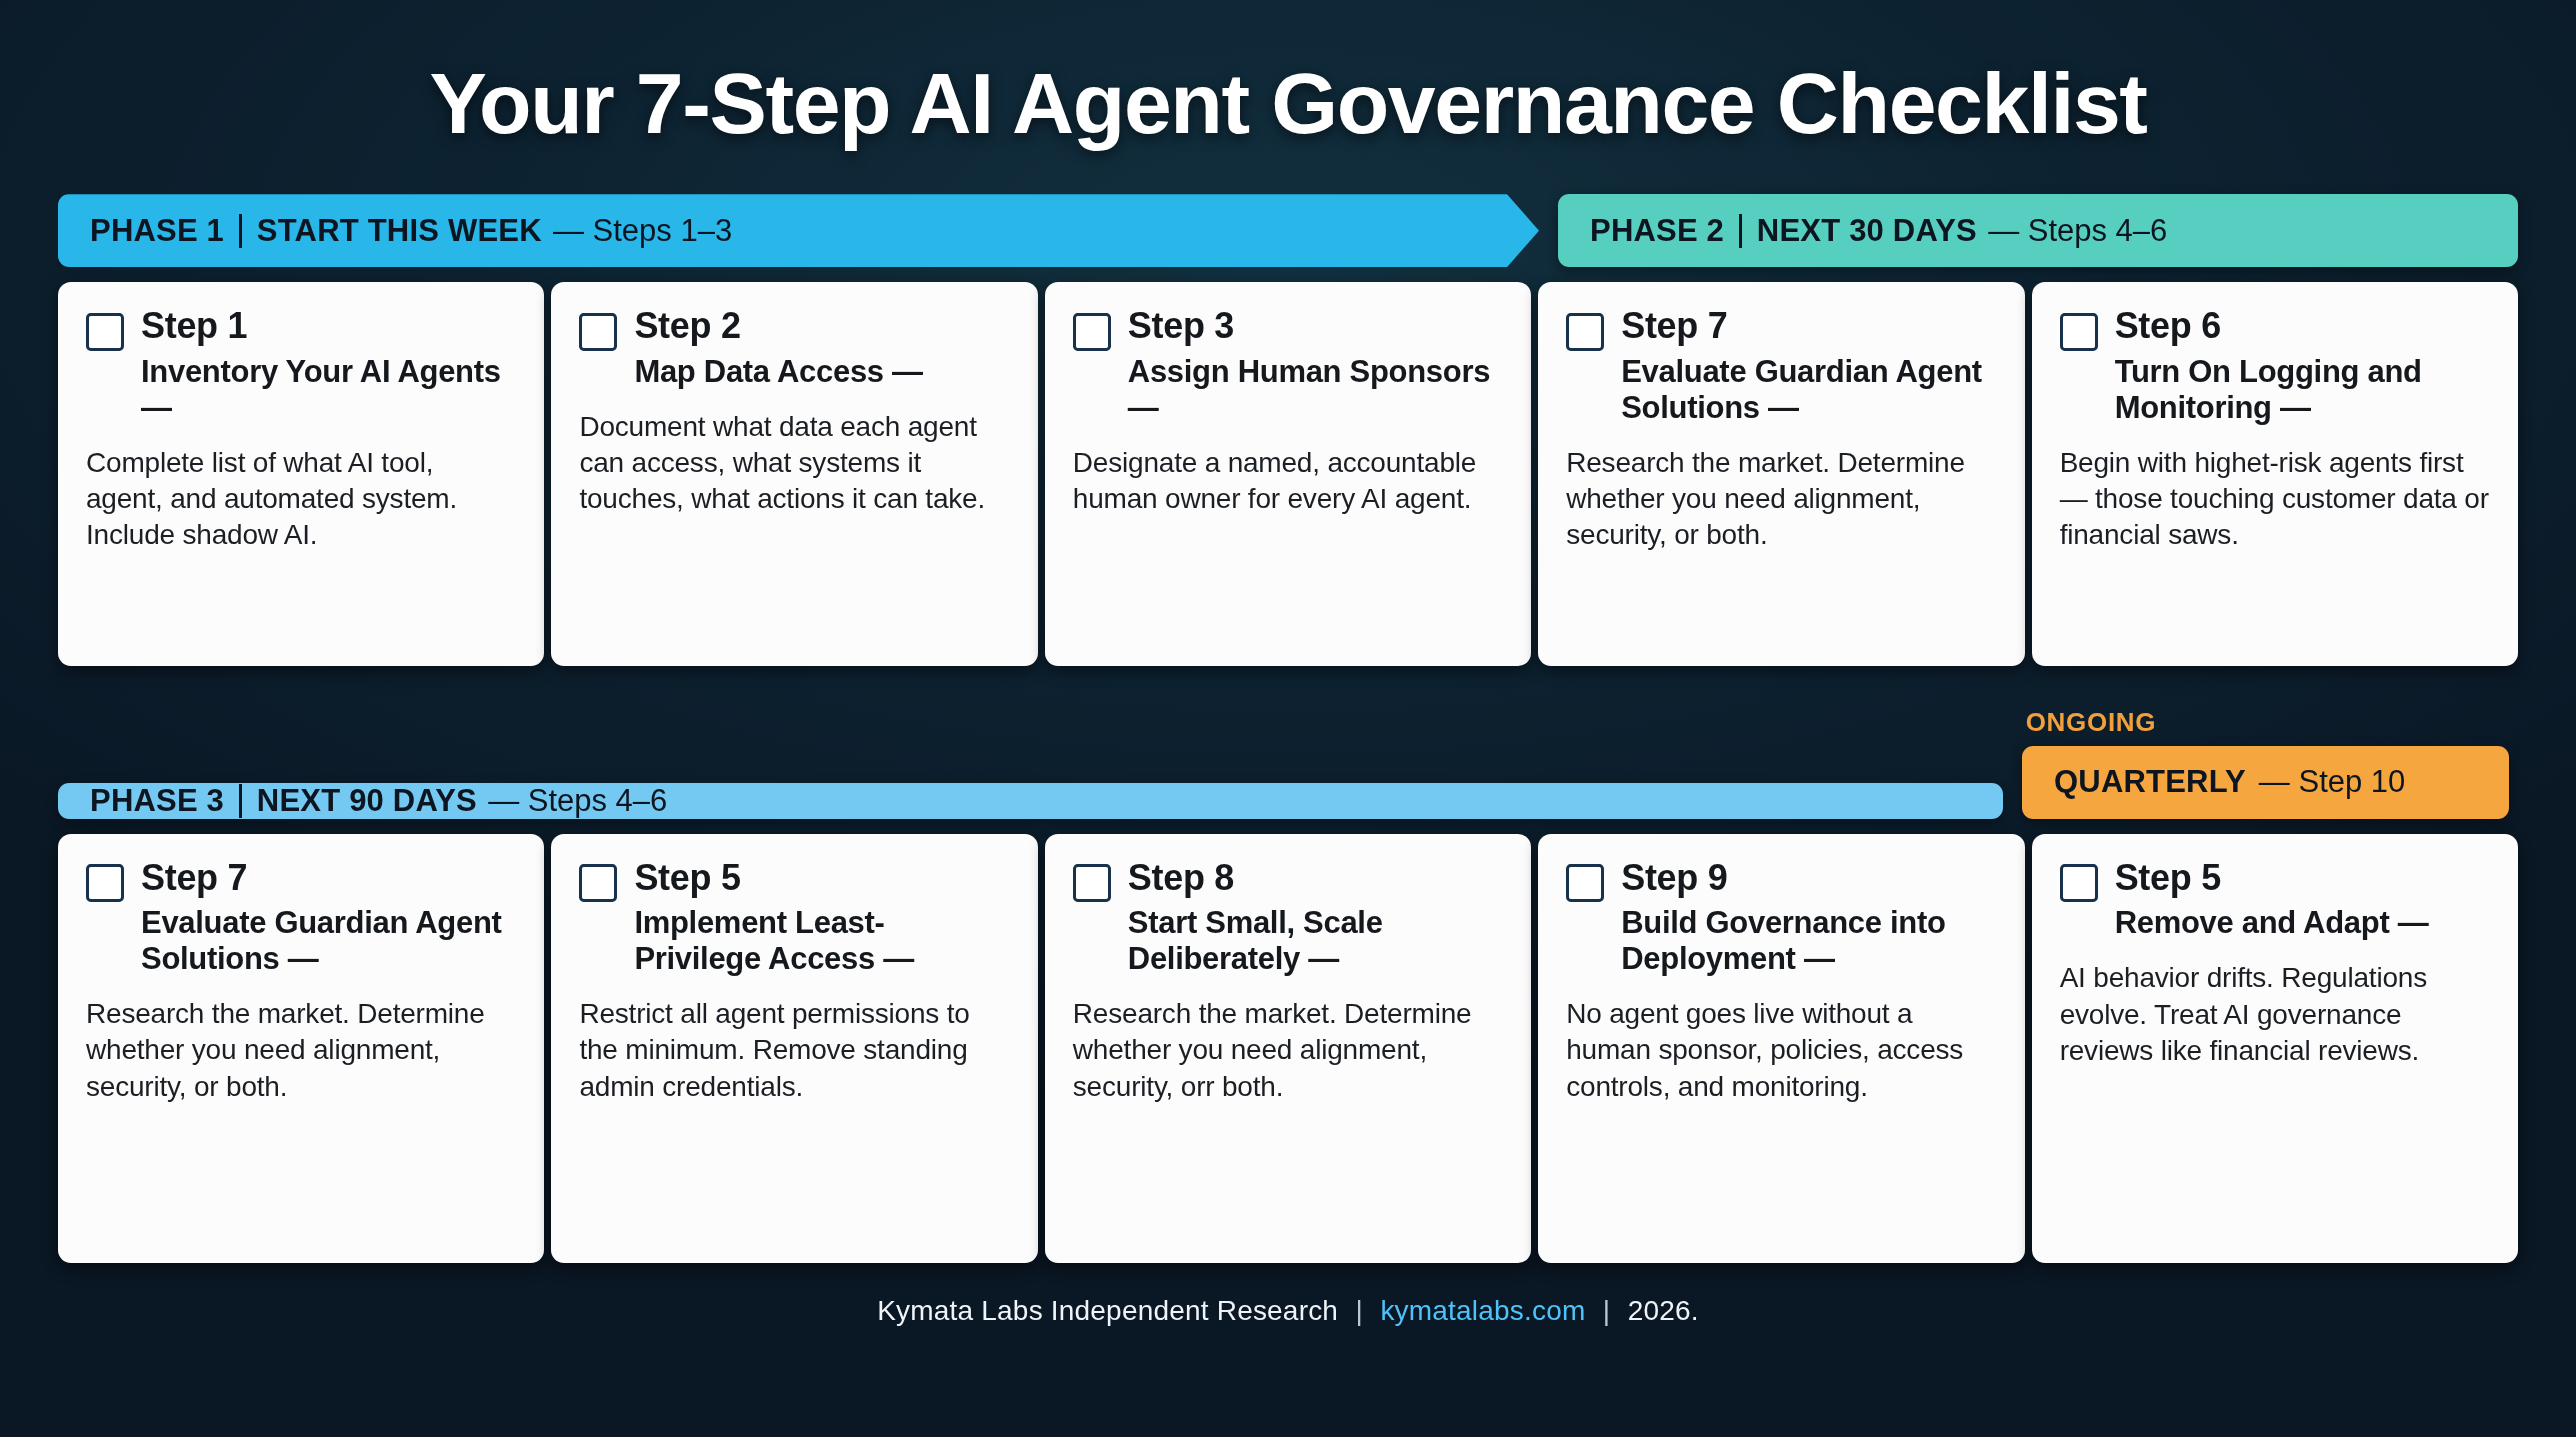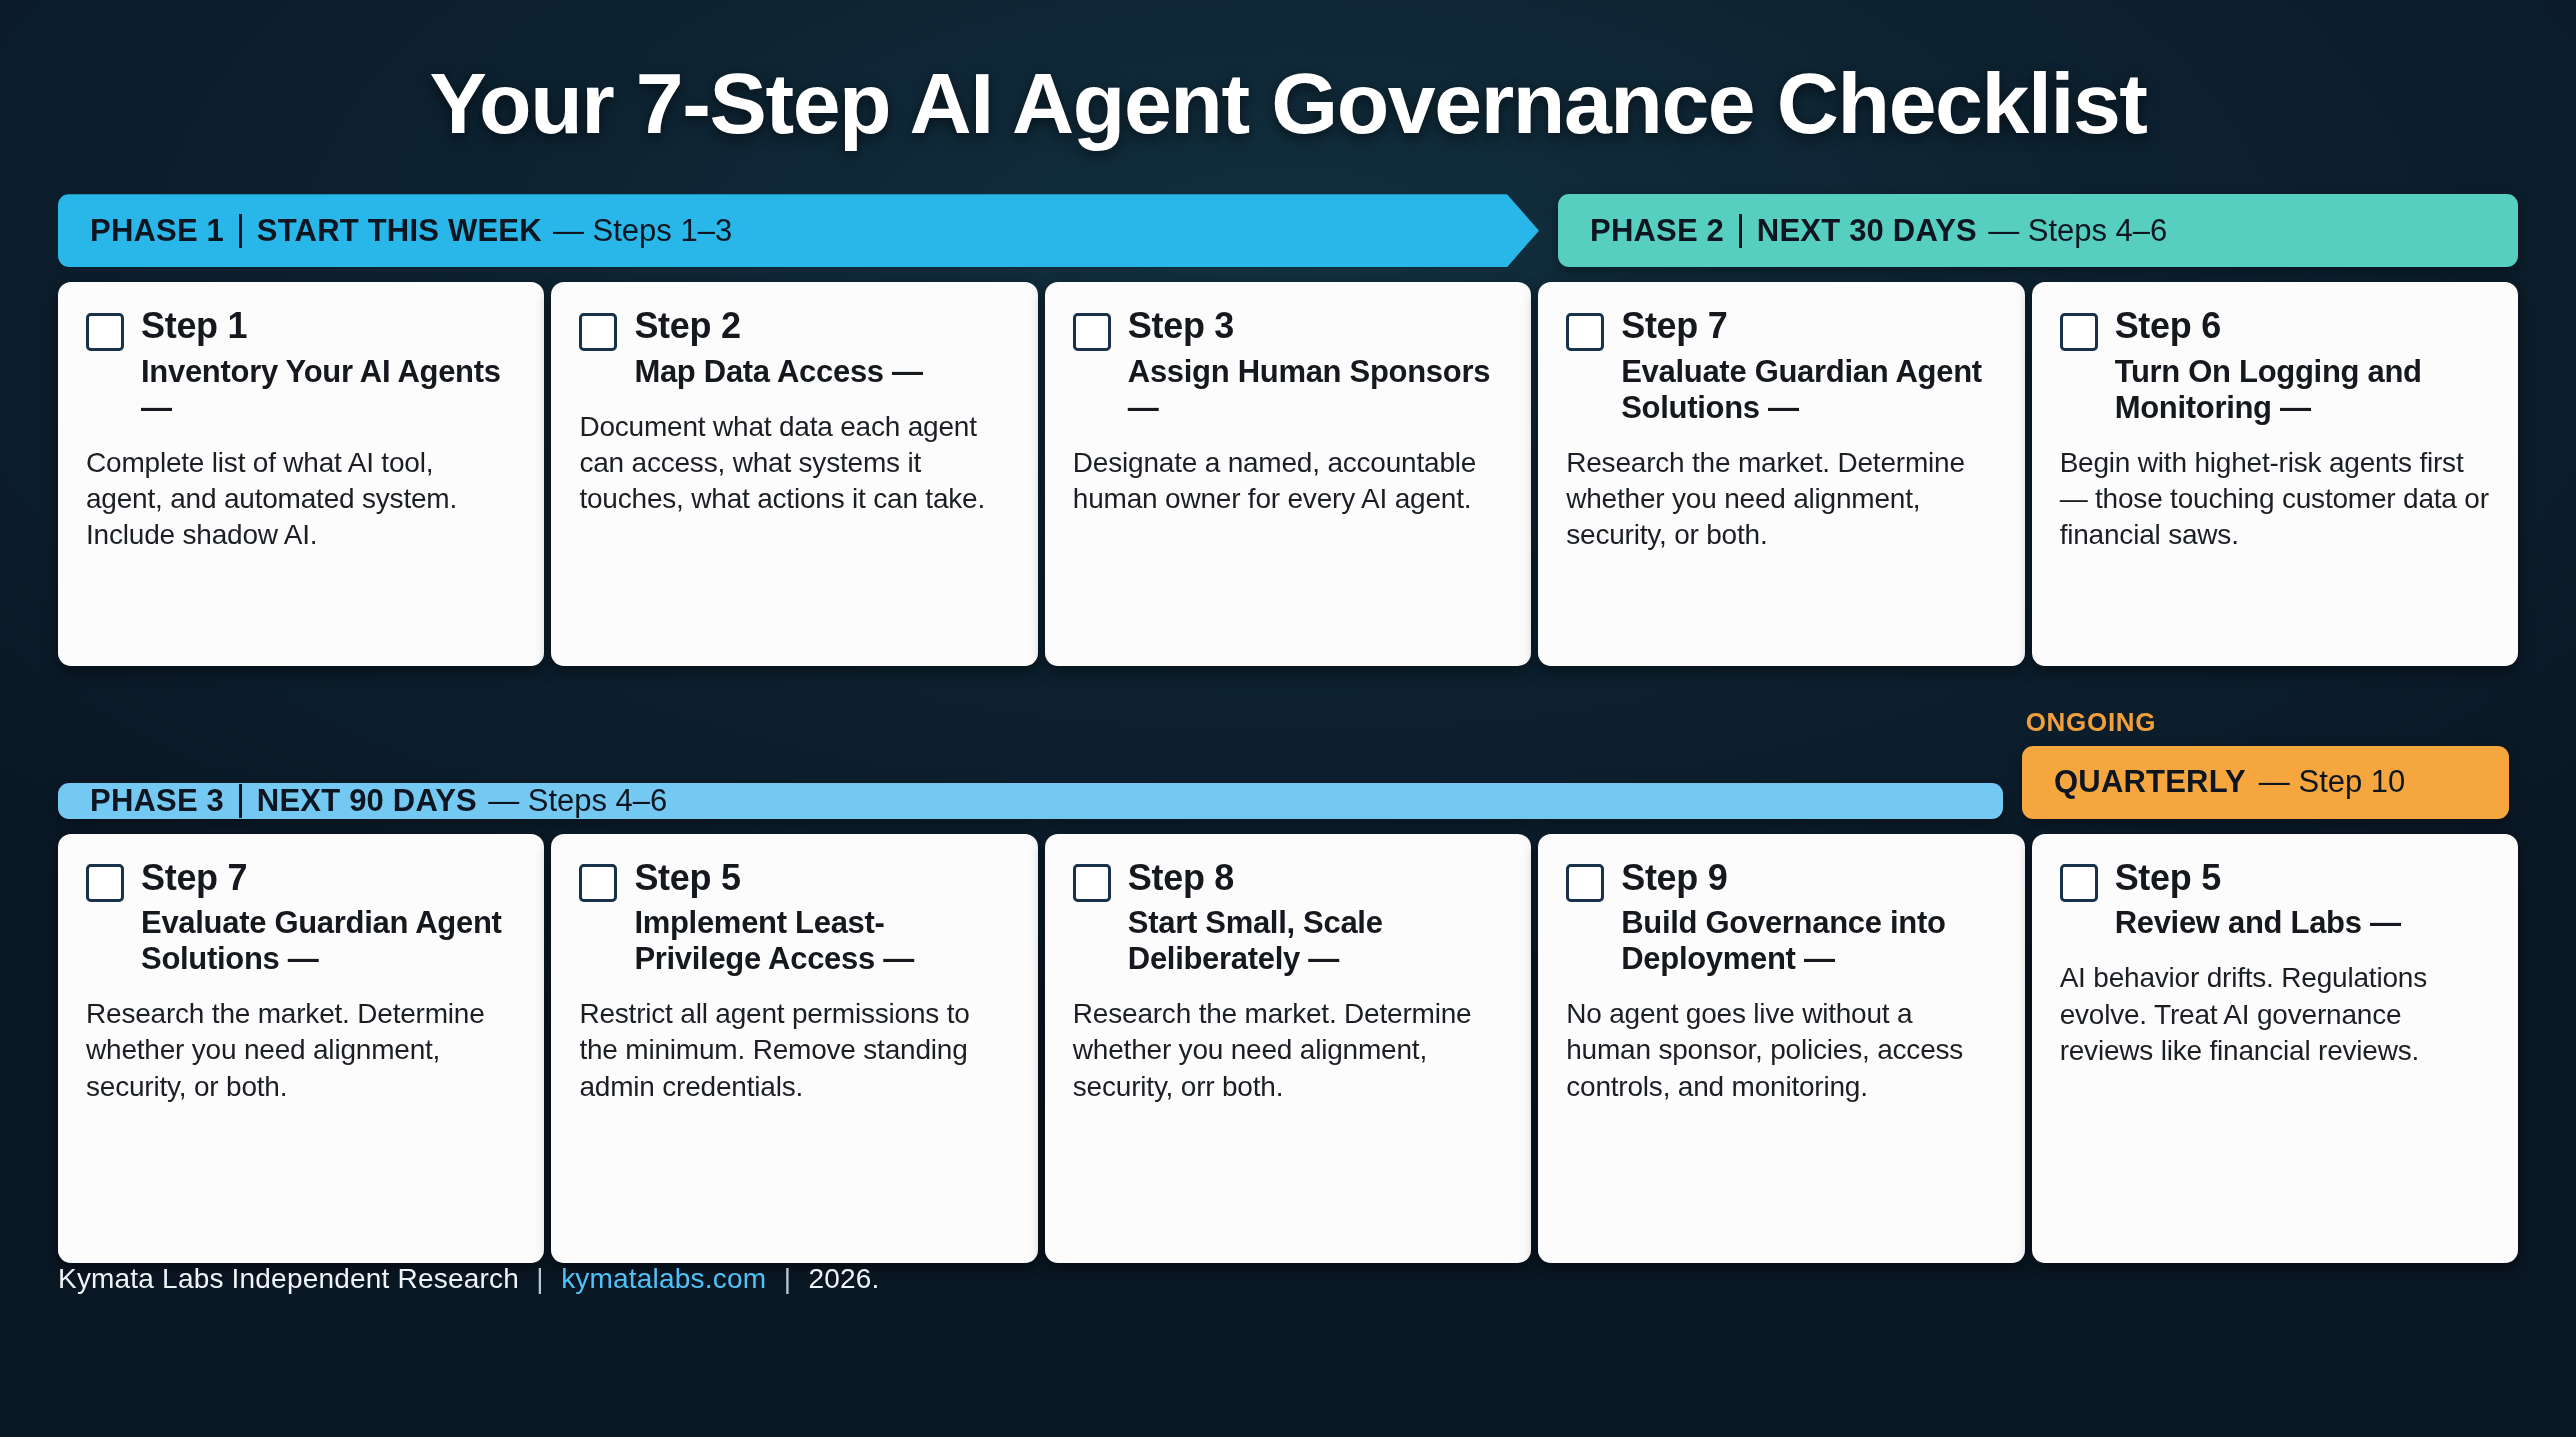--- a/index.html
+++ b/index.html
@@ -164,21 +164,22 @@
   }
   .banner-orange {
     width: 100%;
     background: #f5a63f;
     height: 73px;
     box-sizing: border-box;
   }
 
   
   .footer {
-    text-align: left;
+    margin-top: 32px;
+    text-align: center;
     font-size: 28px;
     color: #eef4f8;
     letter-spacing: 0.2px;
   }
   .footer .f-link { color: #4fc3f7; }
   .footer .f-pipe { color: #b9c9d4; padding: 0 9.4px; }
 </style>
 </head>
 <body>
 
@@ -330,21 +331,21 @@
         </div>
       </div>
       <p class="step-desc">No agent goes live without a human sponsor, policies, access controls, and monitoring.</p>
     </div>
 
     <div class="card">
       <div class="card-head">
         <div class="checkbox"></div>
         <div class="card-body">
           <p class="step-label">Step 5</p>
-          <p class="step-title">Review and Labs —</p>
+          <p class="step-title">Remove and Adapt —</p>
         </div>
       </div>
       <p class="step-desc">AI behavior drifts. Regulations evolve. Treat AI governance reviews like financial reviews.</p>
     </div>
 
   </div>
 
   <div class="footer">
     <span>Kymata Labs Independent Research</span>
     <span class="f-pipe">|</span>

